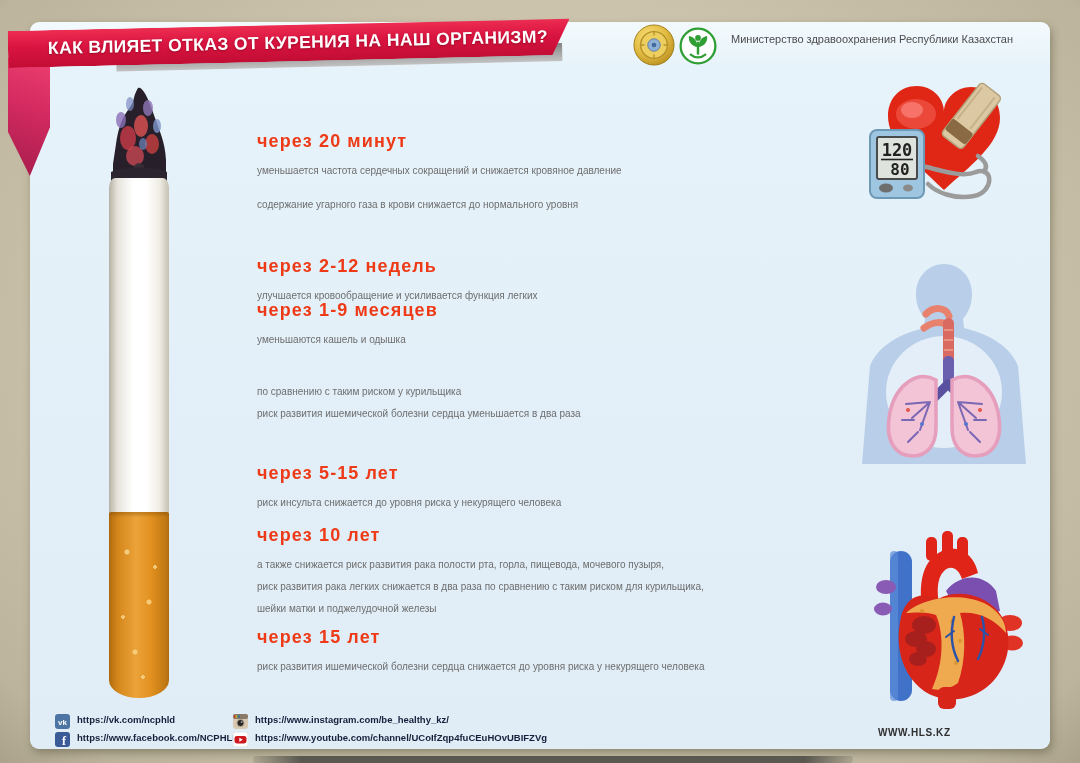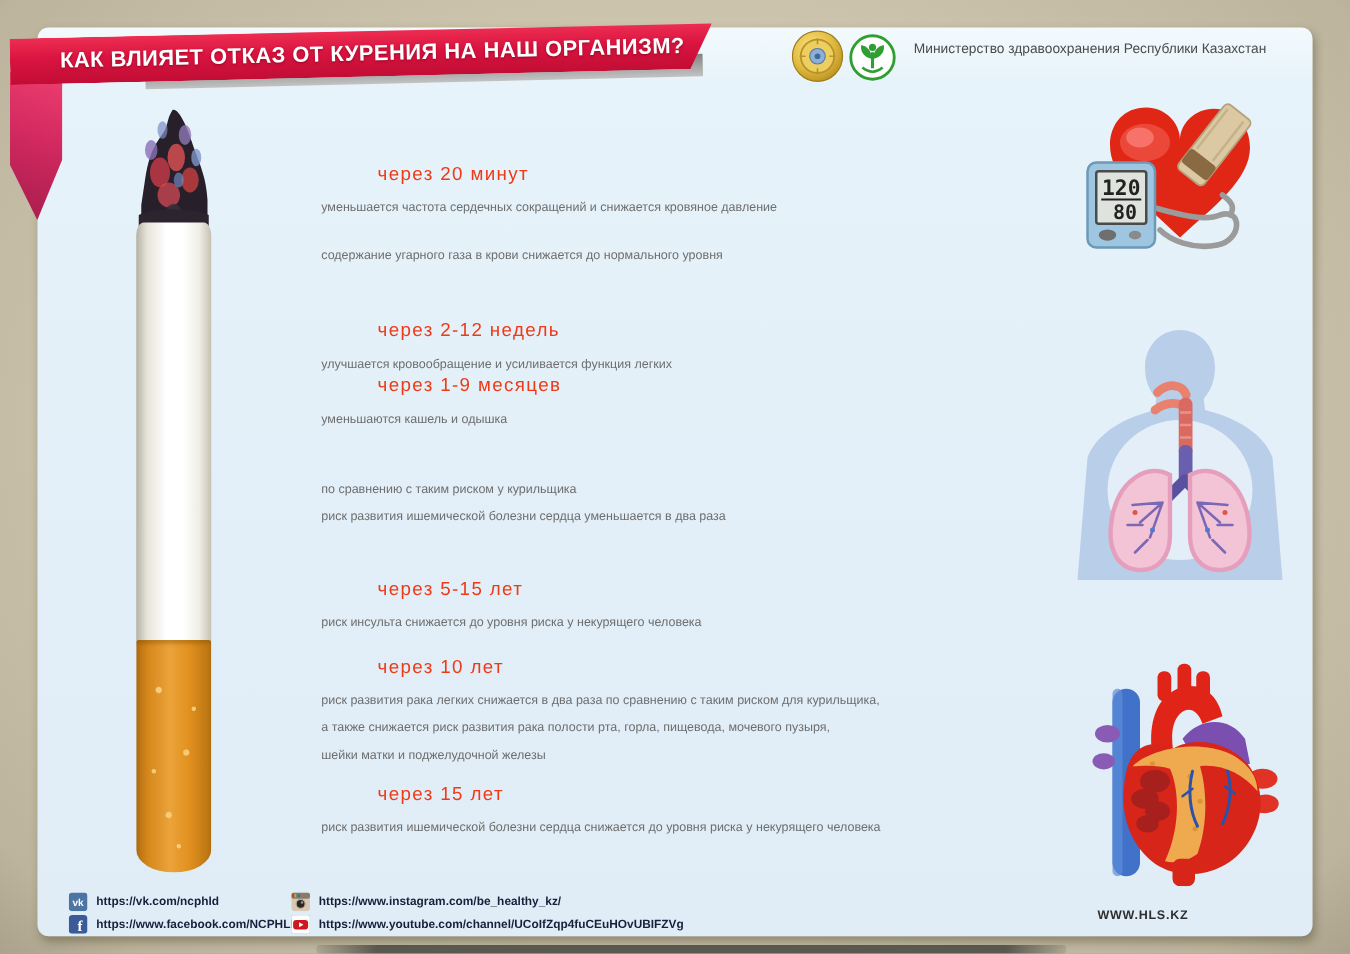--- a/index.html
+++ b/index.html
@@ -68,29 +68,29 @@
       radial-gradient(circle 2px at 46px 55px, rgba(250,215,140,.8) 0 1.6px, transparent 2px),
       radial-gradient(circle 2px at 14px 105px, rgba(250,215,140,.8) 0 1.6px, transparent 2px),
       radial-gradient(circle 2px at 34px 165px, rgba(250,215,140,.8) 0 1.6px, transparent 2px),
       linear-gradient(90deg,#b26e10 0%, #d6881c 16%, #eba33a 45%, #e2911f 70%, #b87312 100%);
     border-radius:2px 2px 30px 30px/2px 2px 18px 18px;
     box-shadow:inset 0 3px 3px rgba(120,70,0,.35);
   }
   
   .ms{position:absolute;left:257px;width:580px;z-index:2;}
   .ms-time{
-    font-size:15px;font-weight:normal;color:#ee3a17;letter-spacing:1.1px;
-    margin-bottom:8px;white-space:nowrap;margin-left:45px;
+    font-size:18px;font-weight:bold;color:#ee3a17;letter-spacing:1.1px;
+    margin-bottom:8px;white-space:nowrap;
   }
   .ms-line{font-size:10px;color:#6e6e6e;line-height:22px;white-space:nowrap;}
   
   .ill{position:absolute;z-index:2;}
   
   .flink{
-    position:absolute;display:flex;align-items:center;gap:7px;z-index:2;
+    position:absolute;display:flex;gap:7px;z-index:2;
     font-size:9.5px;font-weight:bold;color:#181f3c;letter-spacing:0;
   }
   .flink svg{display:block;}
   .site-label{
     position:absolute;left:878px;top:727px;z-index:2;
     font-size:10px;font-weight:bold;color:#2e2e2e;letter-spacing:.6px;
   }
   .bottom-shadow{
     position:absolute;left:253px;top:756px;width:600px;height:7px;border-radius:3px;
     background:linear-gradient(90deg,rgba(72,72,66,.15) 0%, rgba(72,72,66,.85) 8%, rgba(72,72,66,.85) 92%, rgba(72,72,66,.15) 100%);
@@ -177,22 +177,22 @@
   <div class="ms" style="top:381px">
     <div class="ms-line">по сравнению с таким риском у курильщика</div>
     <div class="ms-line">риск развития ишемической болезни сердца уменьшается в два раза</div>
   </div>
   <div class="ms" style="top:463px">
     <div class="ms-time">через 5-15 лет</div>
     <div class="ms-line">риск инсульта снижается до уровня риска у некурящего человека</div>
   </div>
   <div class="ms" style="top:525px">
     <div class="ms-time">через 10 лет</div>
+    <div class="ms-line">а также снижается риск развития рака полости рта, горла, пищевода, мочевого пузыря,</div>
     <div class="ms-line">риск развития рака легких снижается в два раза по сравнению с таким риском для курильщика,</div>
-    <div class="ms-line">а также снижается риск развития рака полости рта, горла, пищевода, мочевого пузыря,</div>
     <div class="ms-line">шейки матки и поджелудочной железы</div>
   </div>
   <div class="ms" style="top:627px">
     <div class="ms-time">через 15 лет</div>
     <div class="ms-line">риск развития ишемической болезни сердца снижается до уровня риска у некурящего человека</div>
   </div>
 
   <div class="ill" style="left:866px;top:74px">
     <svg width="148" height="132" viewBox="0 0 148 132">
       <path d="M78 38 C78 24 66 12 51 12 C33 12 22 25 22 42 C22 66 44 84 78 116 C104 92 134 70 134 44 C134 26 122 13 105 13 C90 13 78 25 78 38 Z" fill="#e02715"></path>

